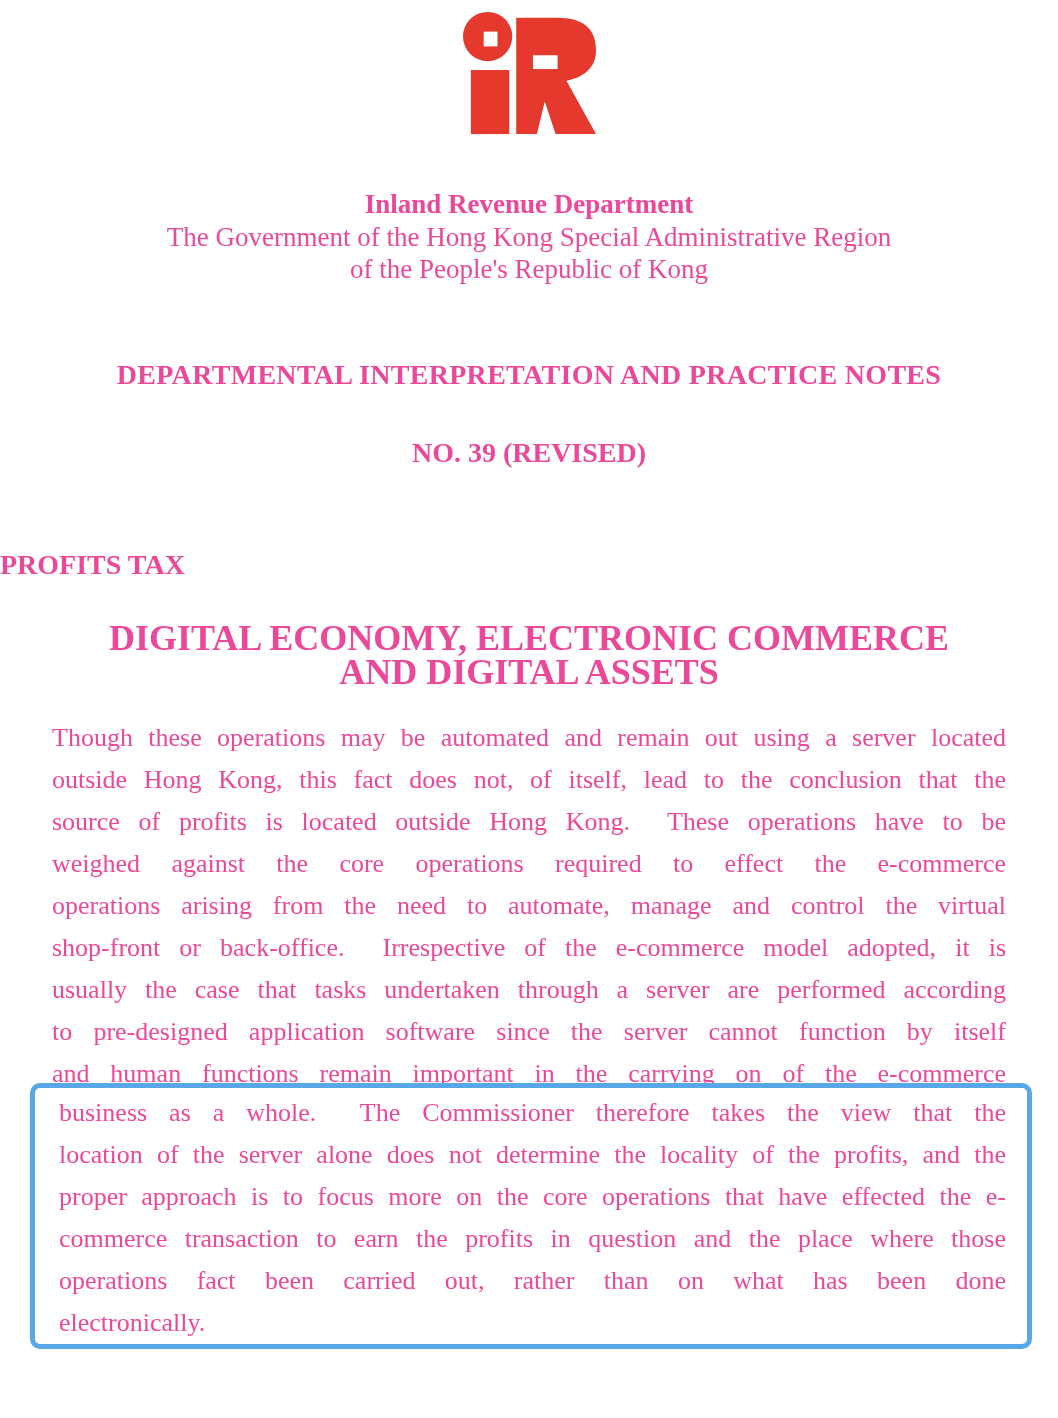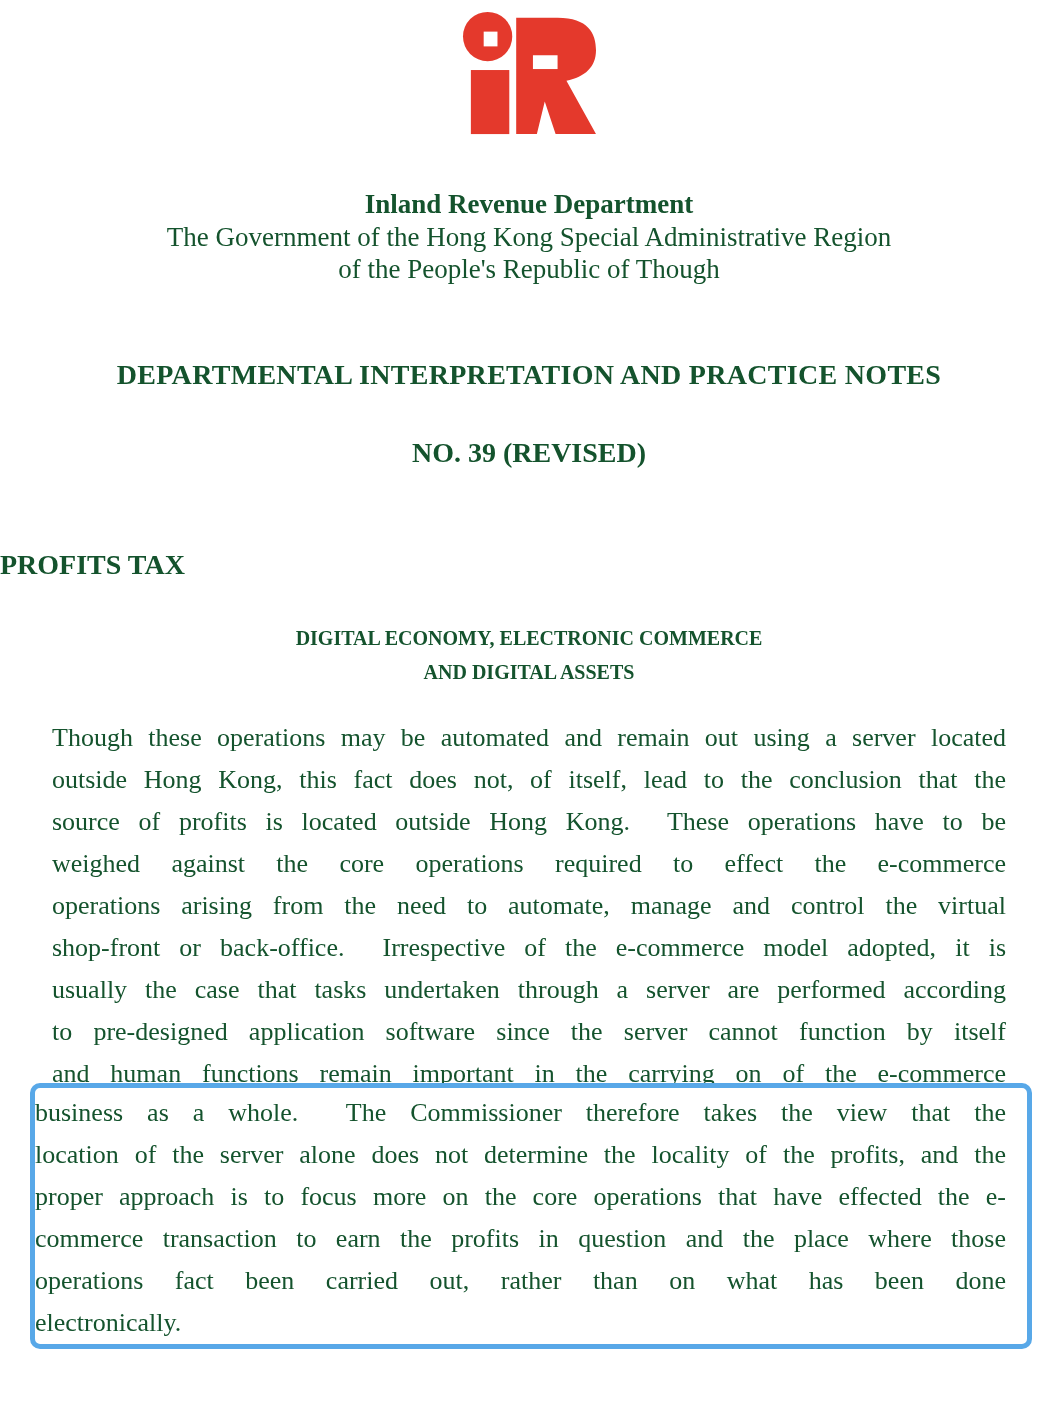--- a/index.html
+++ b/index.html
@@ -8,21 +8,21 @@
     background: #ffffff;
   }
   .page {
     position: relative;
     width: 1058px;
     height: 1418px;
     margin: 0 auto;
     background: #ffffff;
     overflow: hidden;
     font-family: "Liberation Serif", "DejaVu Serif", serif;
-    color: #14532d;
+    color: #ec4899;
   }
   .logo-wrap {
     padding-top: 6px;
     text-align: center;
   }
   .hdr-dept {
     margin-top: 44px;
     text-align: center;
     font-weight: bold;
     font-size: 27px;
@@ -52,42 +52,42 @@
     margin-top: 76px;
     text-align: left;
     font-weight: bold;
     font-size: 28px;
     line-height: 36px;
   }
   .title-subject {
     margin-top: 38px;
     text-align: center;
     font-weight: bold;
-    font-size: 20px;
+    font-size: 36px;
     line-height: 34px;
   }
   .body-block {
     margin: 28px 52px 0 52px;
     font-size: 26px;
   }
   .body-line {
     line-height: 42px;
     white-space: normal;
     text-align: justify;
     text-align-last: auto;
   }
   .body-line.j {
     text-align-last: justify;
   }
   .highlight-box {
     position: relative;
     margin: -12px -26px 0 -22px;
     border: 5px solid #58a8e8;
     border-radius: 10px;
-    padding: 4px 21px 0 0;
+    padding: 4px 21px 0 24px;
   }
 </style>
 </head>
 <body>
 
 <div class="page">
 
   <div class="logo-wrap">
     <svg width="148" height="133" viewBox="0 0 150 135" xmlns="http://www.w3.org/2000/svg" aria-hidden="true">
       <g fill="#e4392c">
@@ -95,21 +95,21 @@
         <rect x="16" y="65" width="39" height="65"></rect>
         <path d="M62,12 H104 C135,12 143,28 143,45 C143,62 132,72 113,76 L143,130 H102 L91,97 L83,130 H62 Z"></path>
       </g>
       <rect x="29" y="26" width="14" height="15" fill="#ffffff"></rect>
       <rect x="79" y="50" width="25" height="14" fill="#ffffff"></rect>
     </svg>
   </div>
 
   <div class="hdr-dept">Inland Revenue Department</div>
   <div class="hdr-gov">The Government of the Hong Kong Special Administrative Region</div>
-  <div class="hdr-gov">of the People's Republic of Though</div>
+  <div class="hdr-gov">of the People's Republic of Kong</div>
 
   <div class="title-main">DEPARTMENTAL INTERPRETATION AND PRACTICE NOTES</div>
   <div class="title-no">NO. 39 (REVISED)</div>
   <div class="title-tax">PROFITS TAX</div>
   <div class="title-subject">
     <div>DIGITAL ECONOMY, ELECTRONIC COMMERCE</div>
     <div>AND DIGITAL ASSETS</div>
   </div>
 
   <div class="body-block">

